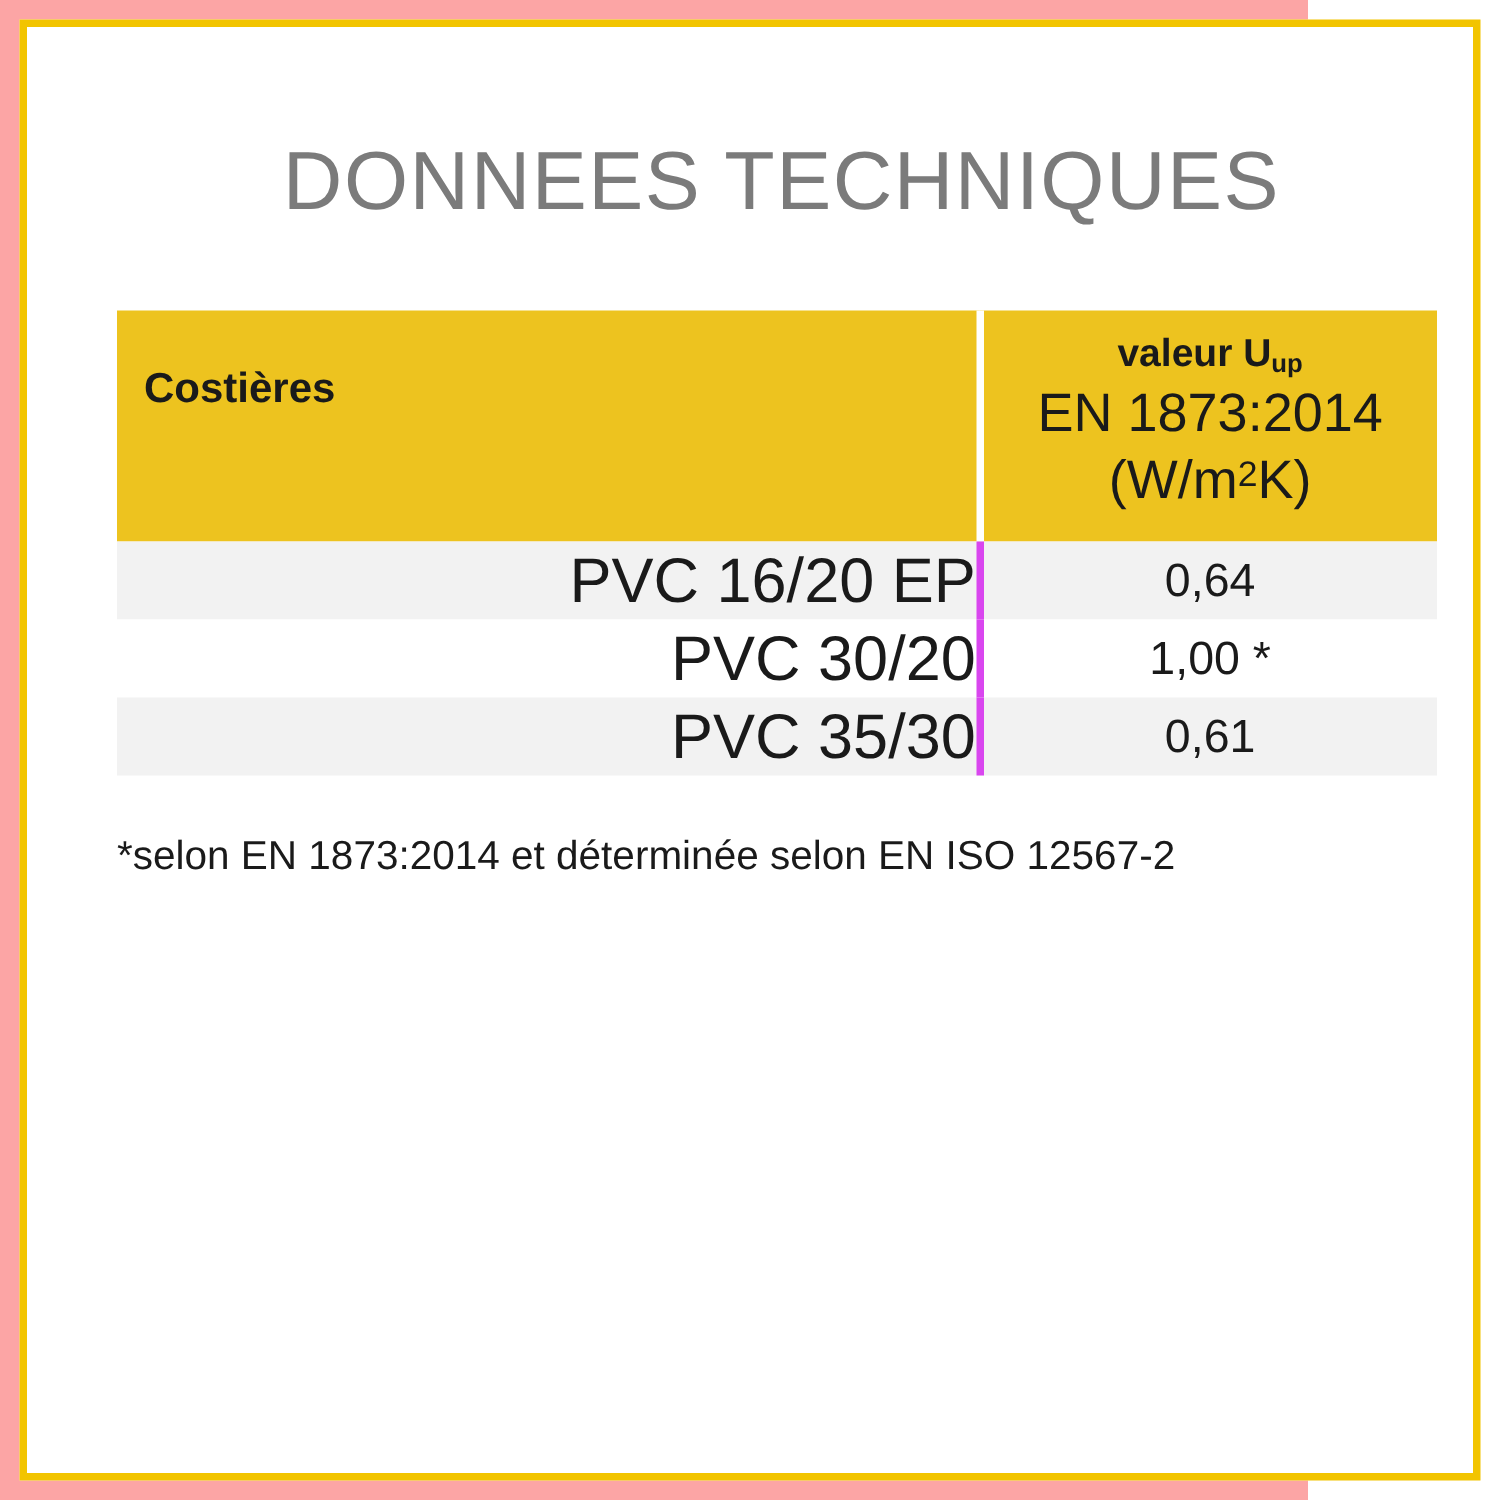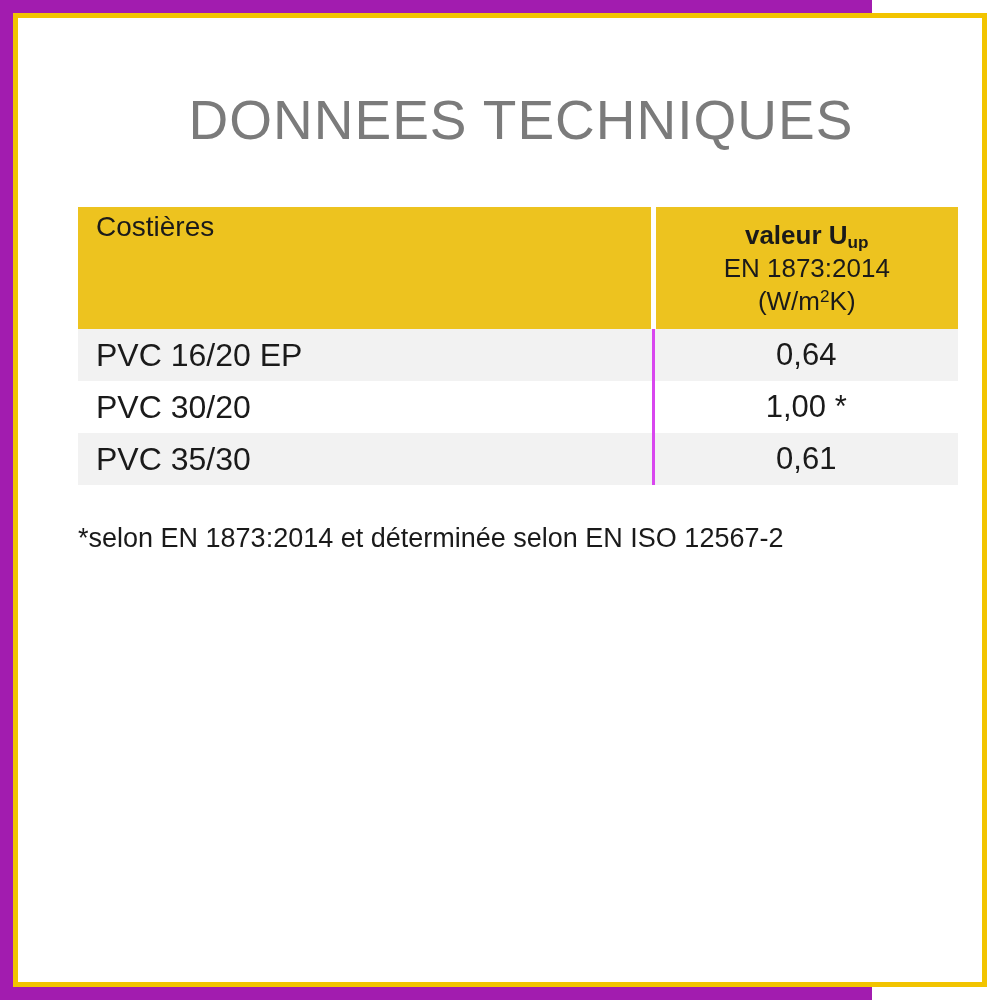--- a/index.html
+++ b/index.html
@@ -9,21 +9,21 @@
     height: 1000px;
     background: #ffffff;
     font-family: "Liberation Sans", sans-serif;
   }
 
   .page {
     position: relative;
     width: 872px;
     height: 1000px;
     box-sizing: border-box;
-    background: #a21caf;
+    background: #fca5a5;
   }
 
   
   .frame {
     position: absolute;
     left: 13px;
     top: 13px;
     width: 974px;
     height: 974px;
     box-sizing: border-box;
@@ -65,42 +65,43 @@
     border: 0;
   }
 
   thead td.head-left {
     border-right: 5px solid #ffffff;
   }
 
   .head-left-inner {
     padding: 4px 0 0 18px;
     font-size: 28px;
-    font-weight: normal;
+    font-weight: bold;
     color: #1a1a1a;
     height: 122px;
     box-sizing: border-box;
+    margin-top: 32px;
   }
 
   .head-right-inner {
     height: 122px;
     box-sizing: border-box;
     text-align: center;
     padding-top: 12px;
     color: #1a1a1a;
     line-height: 1.26;
   }
 
   .head-right-inner .l1 {
     font-size: 26px;
     font-weight: bold;
   }
   .head-right-inner .l2,
   .head-right-inner .l3 {
-    font-size: 26px;
+    font-size: 36px;
     font-weight: 400;
   }
 
   sub.small {
     font-size: 0.66em;
     vertical-align: baseline;
     position: relative;
     top: 4px;
     font-weight: bold;
   }
@@ -114,24 +115,25 @@
   tbody td {
     padding: 0;
     border: 0;
     height: 52px;
   }
 
   tbody tr.odd td { background: #f2f2f2; }
   tbody tr.even td { background: #ffffff; }
 
   tbody td.cell-left {
-    border-right: 3px solid #d946ef;
+    border-right: 5px solid #d946ef;
     padding-left: 18px;
-    font-size: 32px;
-    color: #1a1a1a;
+    font-size: 42px;
+    color: #1a1a1a;
+    text-align: right;
   }
 
   tbody td.cell-right {
     text-align: center;
     font-size: 31px;
     color: #1a1a1a;
   }
 
   .notes {
     margin-top: 34px;

